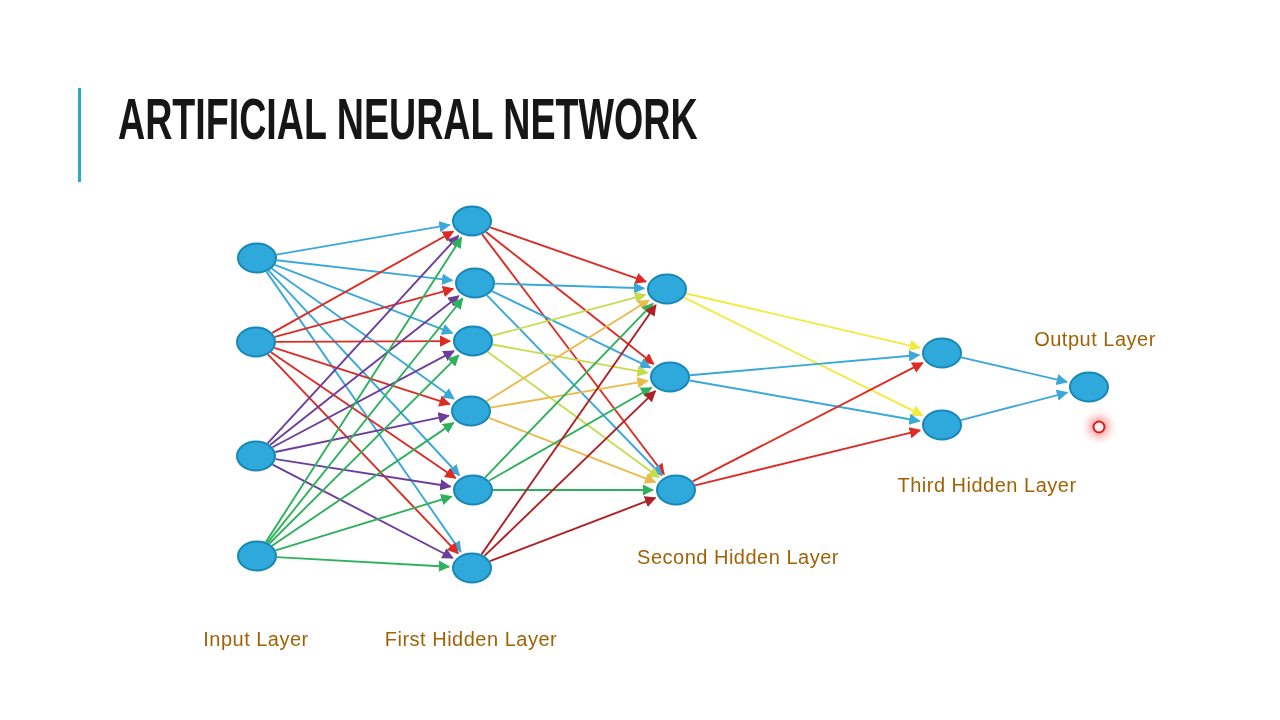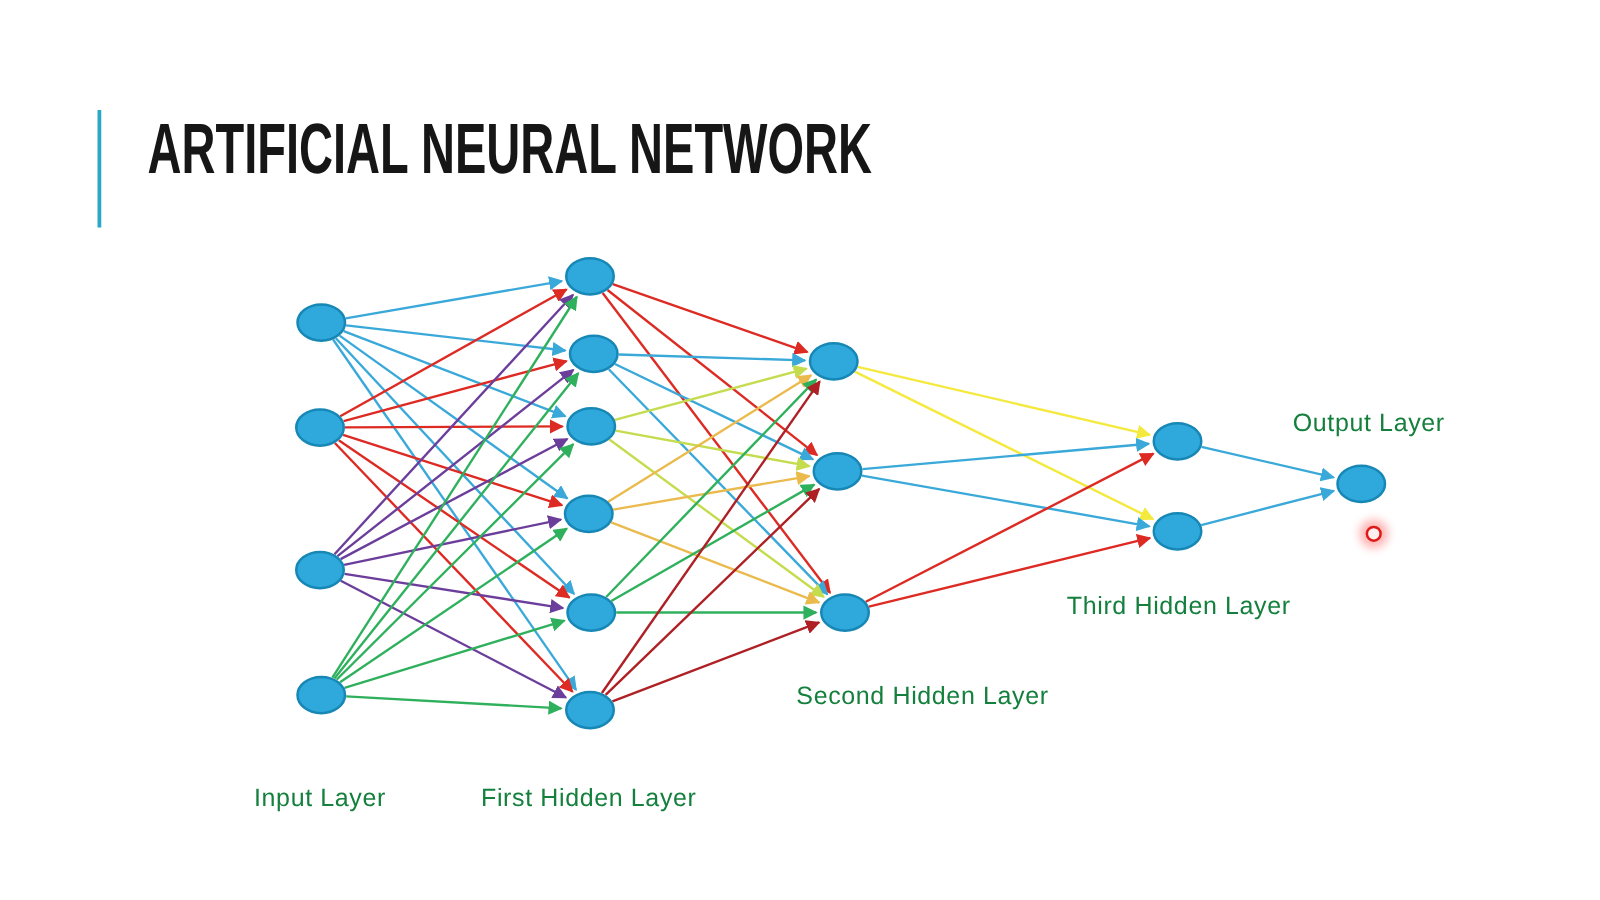--- a/index.html
+++ b/index.html
@@ -13,21 +13,21 @@
   .slide-title{
     position:absolute;left:118px;top:86px;
     font-size:57px;font-weight:bold;color:#161616;
     letter-spacing:0px;white-space:nowrap;
     transform:scaleX(0.66);transform-origin:left top;
     font-family:"Liberation Sans",sans-serif;
   }
   .net-svg{position:absolute;left:0;top:0;}
   .layer-label{
     position:absolute;transform:translateX(-50%);
-    font-size:20px;color:#15803d;letter-spacing:0.5px;white-space:nowrap;
+    font-size:20px;color:#a16207;letter-spacing:0.5px;white-space:nowrap;
     font-family:"Liberation Sans",sans-serif;
   }
   .laser{
     position:absolute;width:9px;height:9px;border-radius:50%;
     transform:translate(-50%,-50%);
     border:2.5px solid #e01818;background:#fff0f0;
     box-shadow:0 0 7px 5px rgba(255,70,70,0.40);
   }
 </style>
 </head>
@@ -130,18 +130,18 @@
       <ellipse cx="670" cy="377" rx="19" ry="14.5" fill="#2FA9DC" stroke="#1787B5" stroke-width="2"></ellipse>
       <ellipse cx="676" cy="490" rx="19" ry="14.5" fill="#2FA9DC" stroke="#1787B5" stroke-width="2"></ellipse>
       <ellipse cx="942" cy="353" rx="19" ry="14.5" fill="#2FA9DC" stroke="#1787B5" stroke-width="2"></ellipse>
       <ellipse cx="942" cy="425" rx="19" ry="14.5" fill="#2FA9DC" stroke="#1787B5" stroke-width="2"></ellipse>
       <ellipse cx="1089" cy="387" rx="19" ry="14.5" fill="#2FA9DC" stroke="#1787B5" stroke-width="2"></ellipse>
     </svg>
 
   <div class="layer-label" style="left: 256px; top: 628px; text-align: right;">Input Layer</div>
   <div class="layer-label" style="left: 471px; top: 628px; text-align: center;">First Hidden Layer</div>
   <div class="layer-label" style="left: 738px; top: 546px;">Second Hidden Layer</div>
-  <div class="layer-label" style="left: 943px; top: 474px;">Third Hidden Layer</div>
+  <div class="layer-label" style="left: 987px; top: 474px;">Third Hidden Layer</div>
   <div class="layer-label" style="left: 1095px; top: 328px;">Output Layer</div>
 
   <div id="laser" class="laser" style="left: 1099px; top: 427px; border-color: rgb(224, 24, 24);"></div>
 
 </div>
 
 </body></html>

